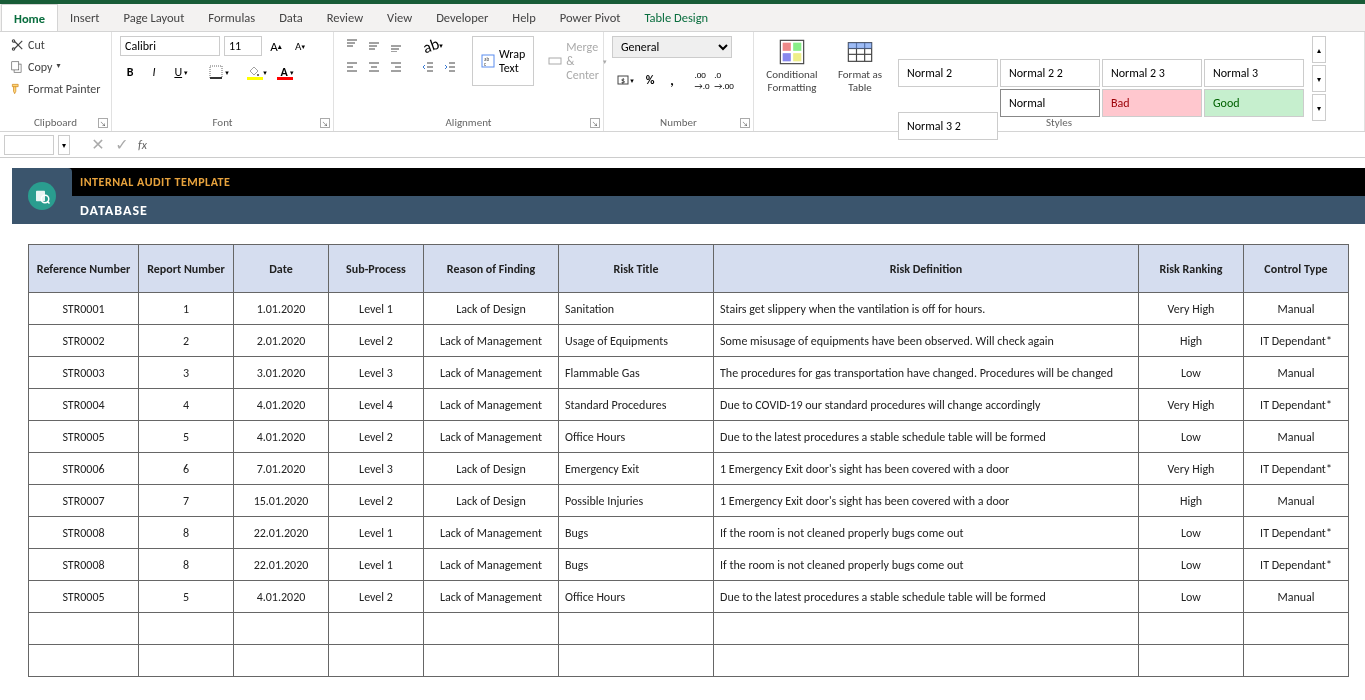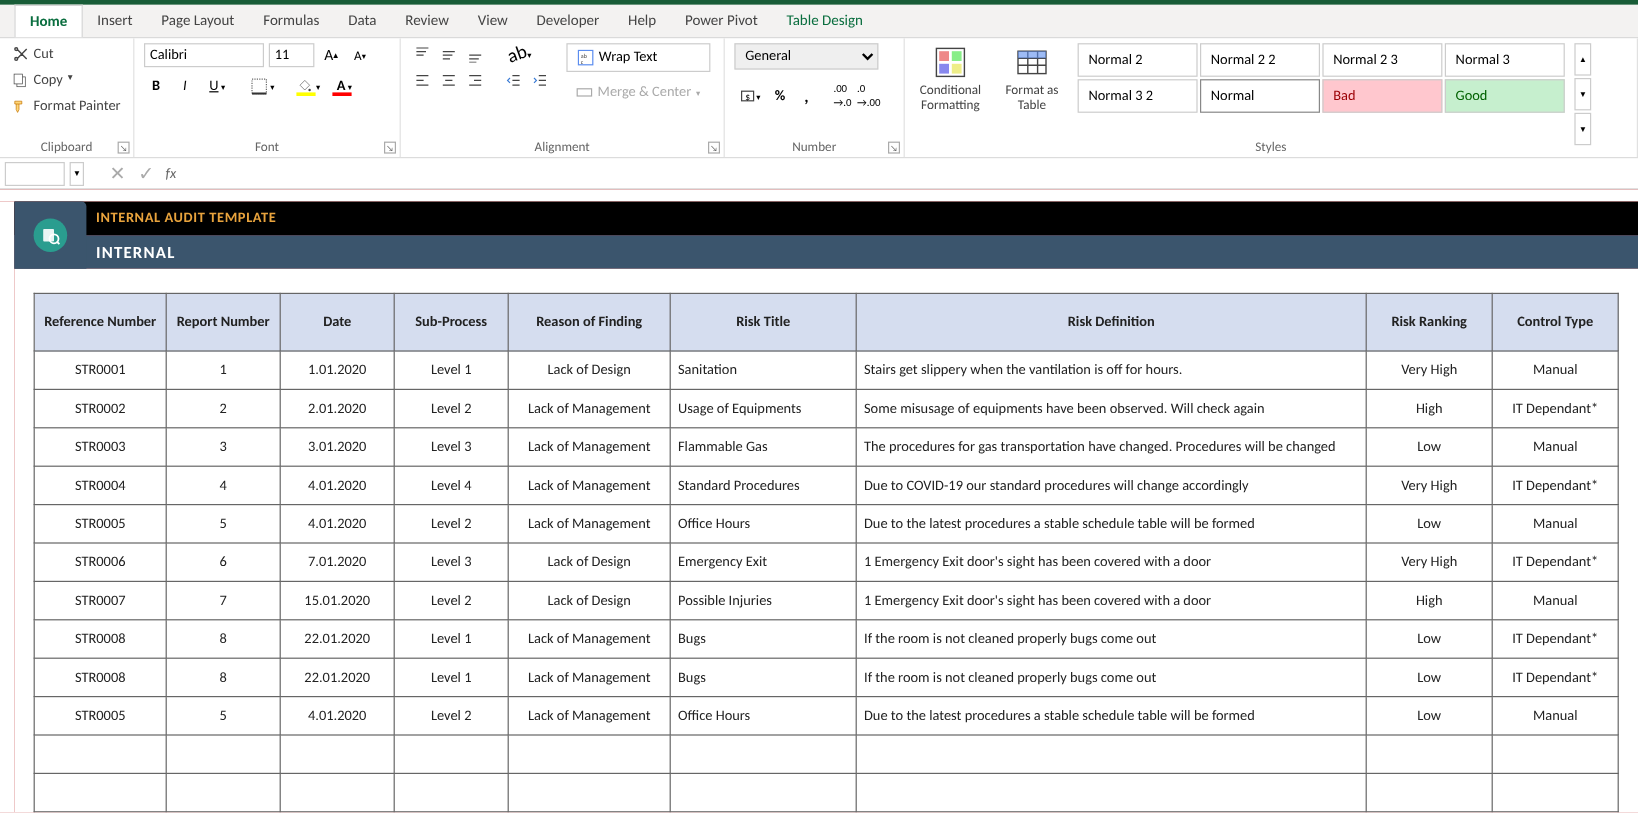--- a/index.html
+++ b/index.html
@@ -2,21 +2,21 @@
 <html><head>
 <meta charset="utf-8">
 <style>
 * { margin: 0; padding: 0; box-sizing: border-box; font-family: 'Segoe UI', Calibri, sans-serif; }
 body { background: #fff; overflow: hidden; }
 
 
 .titlebar { height: 4px; background: #185c37; }
 
 
-.ribbon-tabs { display: flex; background: #f3f2f1; border-bottom: 1px solid #d4d4d4; padding-left: 12px; height: 28px; }
+.ribbon-tabs { display: flex; background: #f3f2f1; border-bottom: 1px solid #d4d4d4; padding-left: 1px; height: 28px; }
 .ribbon-tab { padding: 6px 12px; font-size: 12.5px; cursor: pointer; color: #444; }
 .ribbon-tab.active { background: #fff; border: 1px solid #d4d4d4; border-bottom: none; color: #0a6e3f; font-weight: 600; }
 .ribbon-tab.special { color: #0a6e3f; }
 
 
 .ribbon { display: flex; background: #fff; border-bottom: 1px solid #d4d4d4; height: 100px; }
 .ribbon-group { border-right: 1px solid #e1e1e1; padding: 4px 8px; display: flex; flex-direction: column; position: relative; }
 .ribbon-group-label { position: absolute; bottom: 2px; left: 0; right: 0; text-align: center; font-size: 11px; color: #666; }
 .ribbon-group-dialog { position: absolute; bottom: 3px; right: 3px; width: 10px; height: 10px; border: 1px solid #aaa; font-size: 7px; color: #666; display: flex; align-items: center; justify-content: center; }
 
@@ -46,21 +46,21 @@
 .num-row { display: flex; gap: 2px; margin-top: 6px; }
 
 
 .styles-main { display: flex; gap: 8px; align-items: flex-start; }
 .style-vert { display: flex; flex-direction: column; align-items: center; cursor: pointer; width: 60px; }
 .style-vert-icon { width: 32px; height: 32px; display: flex; align-items: center; justify-content: center; }
 .style-vert-label { font-size: 11px; text-align: center; color: #444; }
 
 .style-gallery { display: grid; grid-template-columns: repeat(4, 100px); gap: 2px; }
 .style-cell { border: 1px solid #ccc; padding: 6px 8px; font-size: 12px; cursor: pointer; height: 28px; display: flex; align-items: center; }
-.style-normal2 { background: #fff; }
+.style-normal2 { background: #fff; margin-top: 23px; }
 .style-normal { background: #fff; border: 1px solid #888; }
 .style-bad { background: #ffc7ce; color: #9c0006; }
 .style-good { background: #c6efce; color: #006100; }
 .style-more { display: flex; flex-direction: column; gap: 2px; }
 .style-arrow { width: 14px; height: 27px; border: 1px solid #ccc; display: flex; align-items: center; justify-content: center; font-size: 8px; cursor: pointer; }
 
 
 .formula-bar { display: flex; align-items: center; border-bottom: 1px solid #ccc; height: 26px; background: #fff; }
 .name-box { width: 50px; border: 1px solid #ccc; margin: 2px 4px; padding: 2px; font-size: 12px; background: #fff; }
 .name-dd { width: 12px; border: 1px solid #ccc; height: 20px; display: flex; align-items: center; justify-content: center; font-size: 8px; }
@@ -269,21 +269,21 @@
           <div class="align-btn">
               <svg width="14" height="14">
                 <line x1="6" y1="3" x2="12" y2="3" stroke="#444"></line>
                 <line x1="6" y1="7" x2="12" y2="7" stroke="#444"></line>
                 <line x1="6" y1="11" x2="12" y2="11" stroke="#444"></line>
                 <path d="M2 5l2 2-2 2" stroke="#3a7bd5" fill="none"></path>
               </svg>
             </div>
         </div>
       </div>
-      <div style="display:flex;flex-direction:column;gap:6px">
+      <div style="display:flex;gap:6px">
         <div class="wrap-text">
           <span>
               <svg width="14" height="14">
                 <rect x="1" y="1" width="12" height="12" fill="none" stroke="#5b8def"></rect>
                 <text x="3" y="7" font-size="5" fill="#444">ab</text>
                 <text x="3" y="12" font-size="5" fill="#444">c</text>
               </svg>
             </span>
           <span>Wrap Text</span>
         </div>
@@ -405,21 +405,21 @@
       <div class="sheet-subheader">
         <div class="sheet-icon-wrap" style="margin-top:-28px">
           <div class="sheet-icon">
             <svg width="18" height="18" viewBox="0 0 24 24">
                 <rect x="4" y="5" width="12" height="14" fill="#fff" opacity="0.9" rx="1"></rect>
                 <circle cx="16" cy="16" r="5" fill="none" stroke="#fff" stroke-width="2"></circle>
                 <line x1="19" y1="19" x2="22" y2="22" stroke="#fff" stroke-width="2"></line>
               </svg>
           </div>
         </div>
-        <span class="sheet-subtitle">INTERNAL</span>
+        <span class="sheet-subtitle">DATABASE</span>
       </div>
 
       <div class="sheet-table-wrap">
         <table class="main-table">
           <colgroup>
             <col class="col-ref">
               <col class="col-rep">
               <col class="col-date">
               <col class="col-sub">
               <col class="col-reason">

